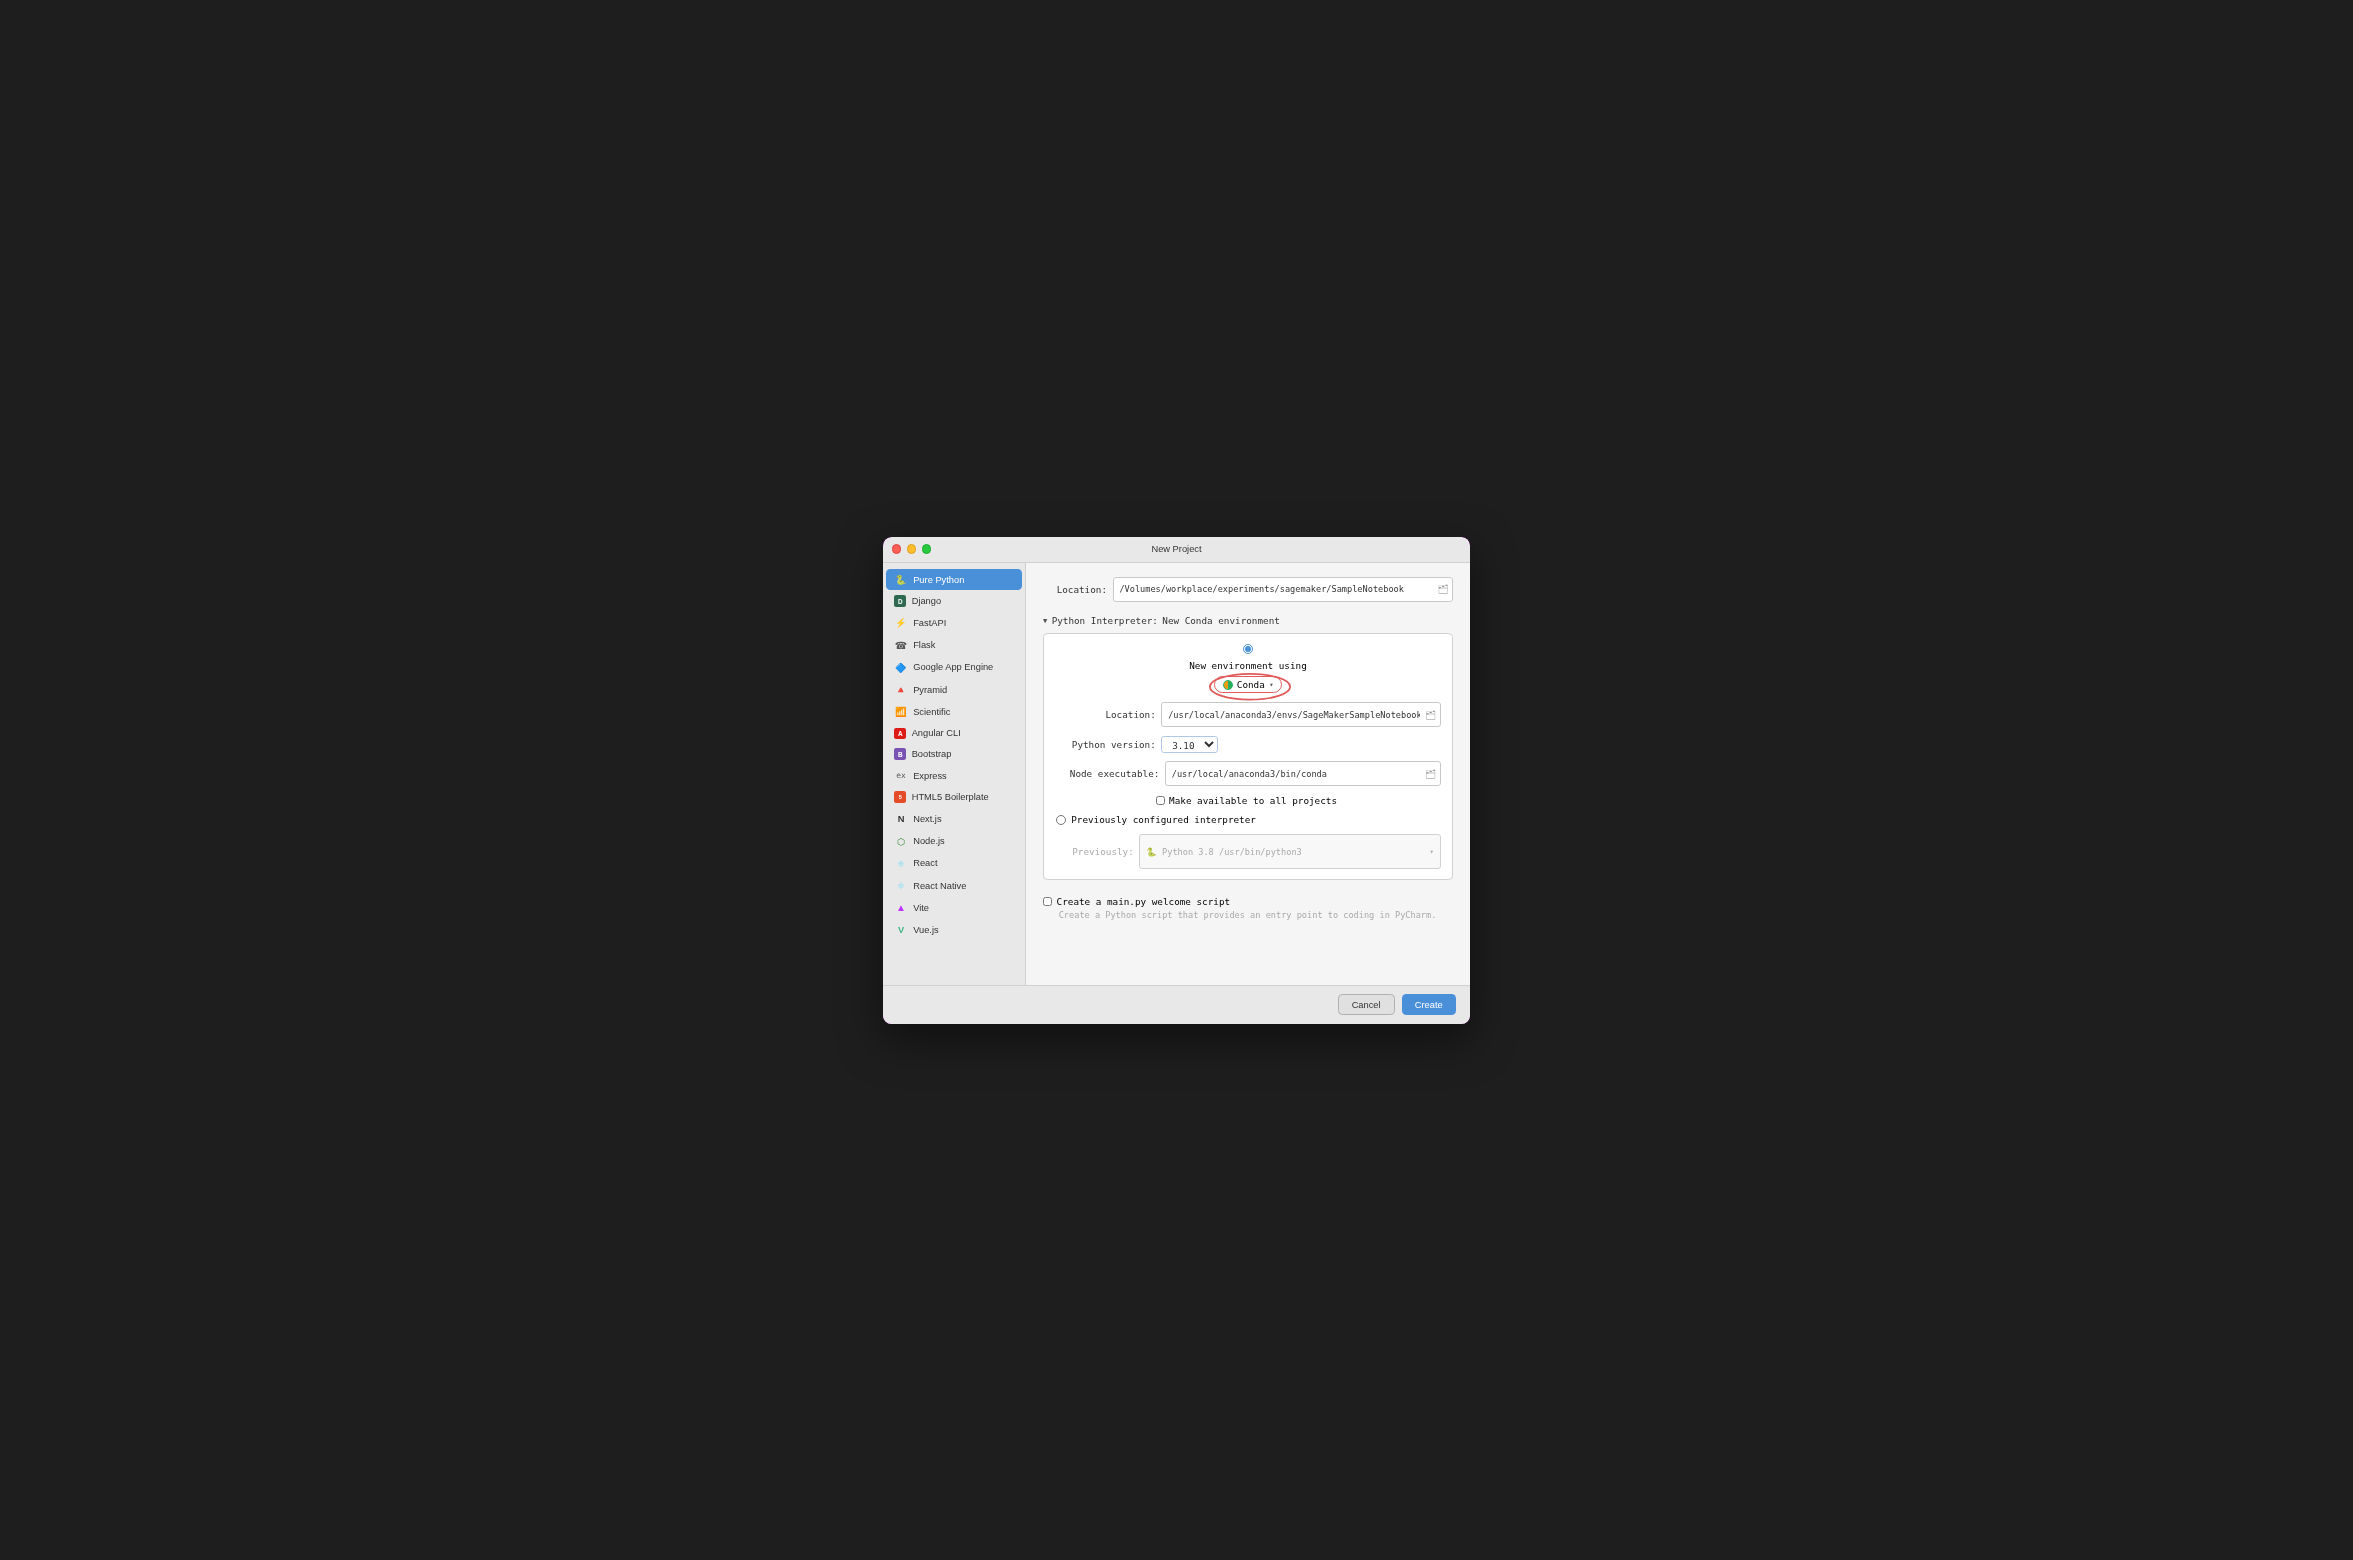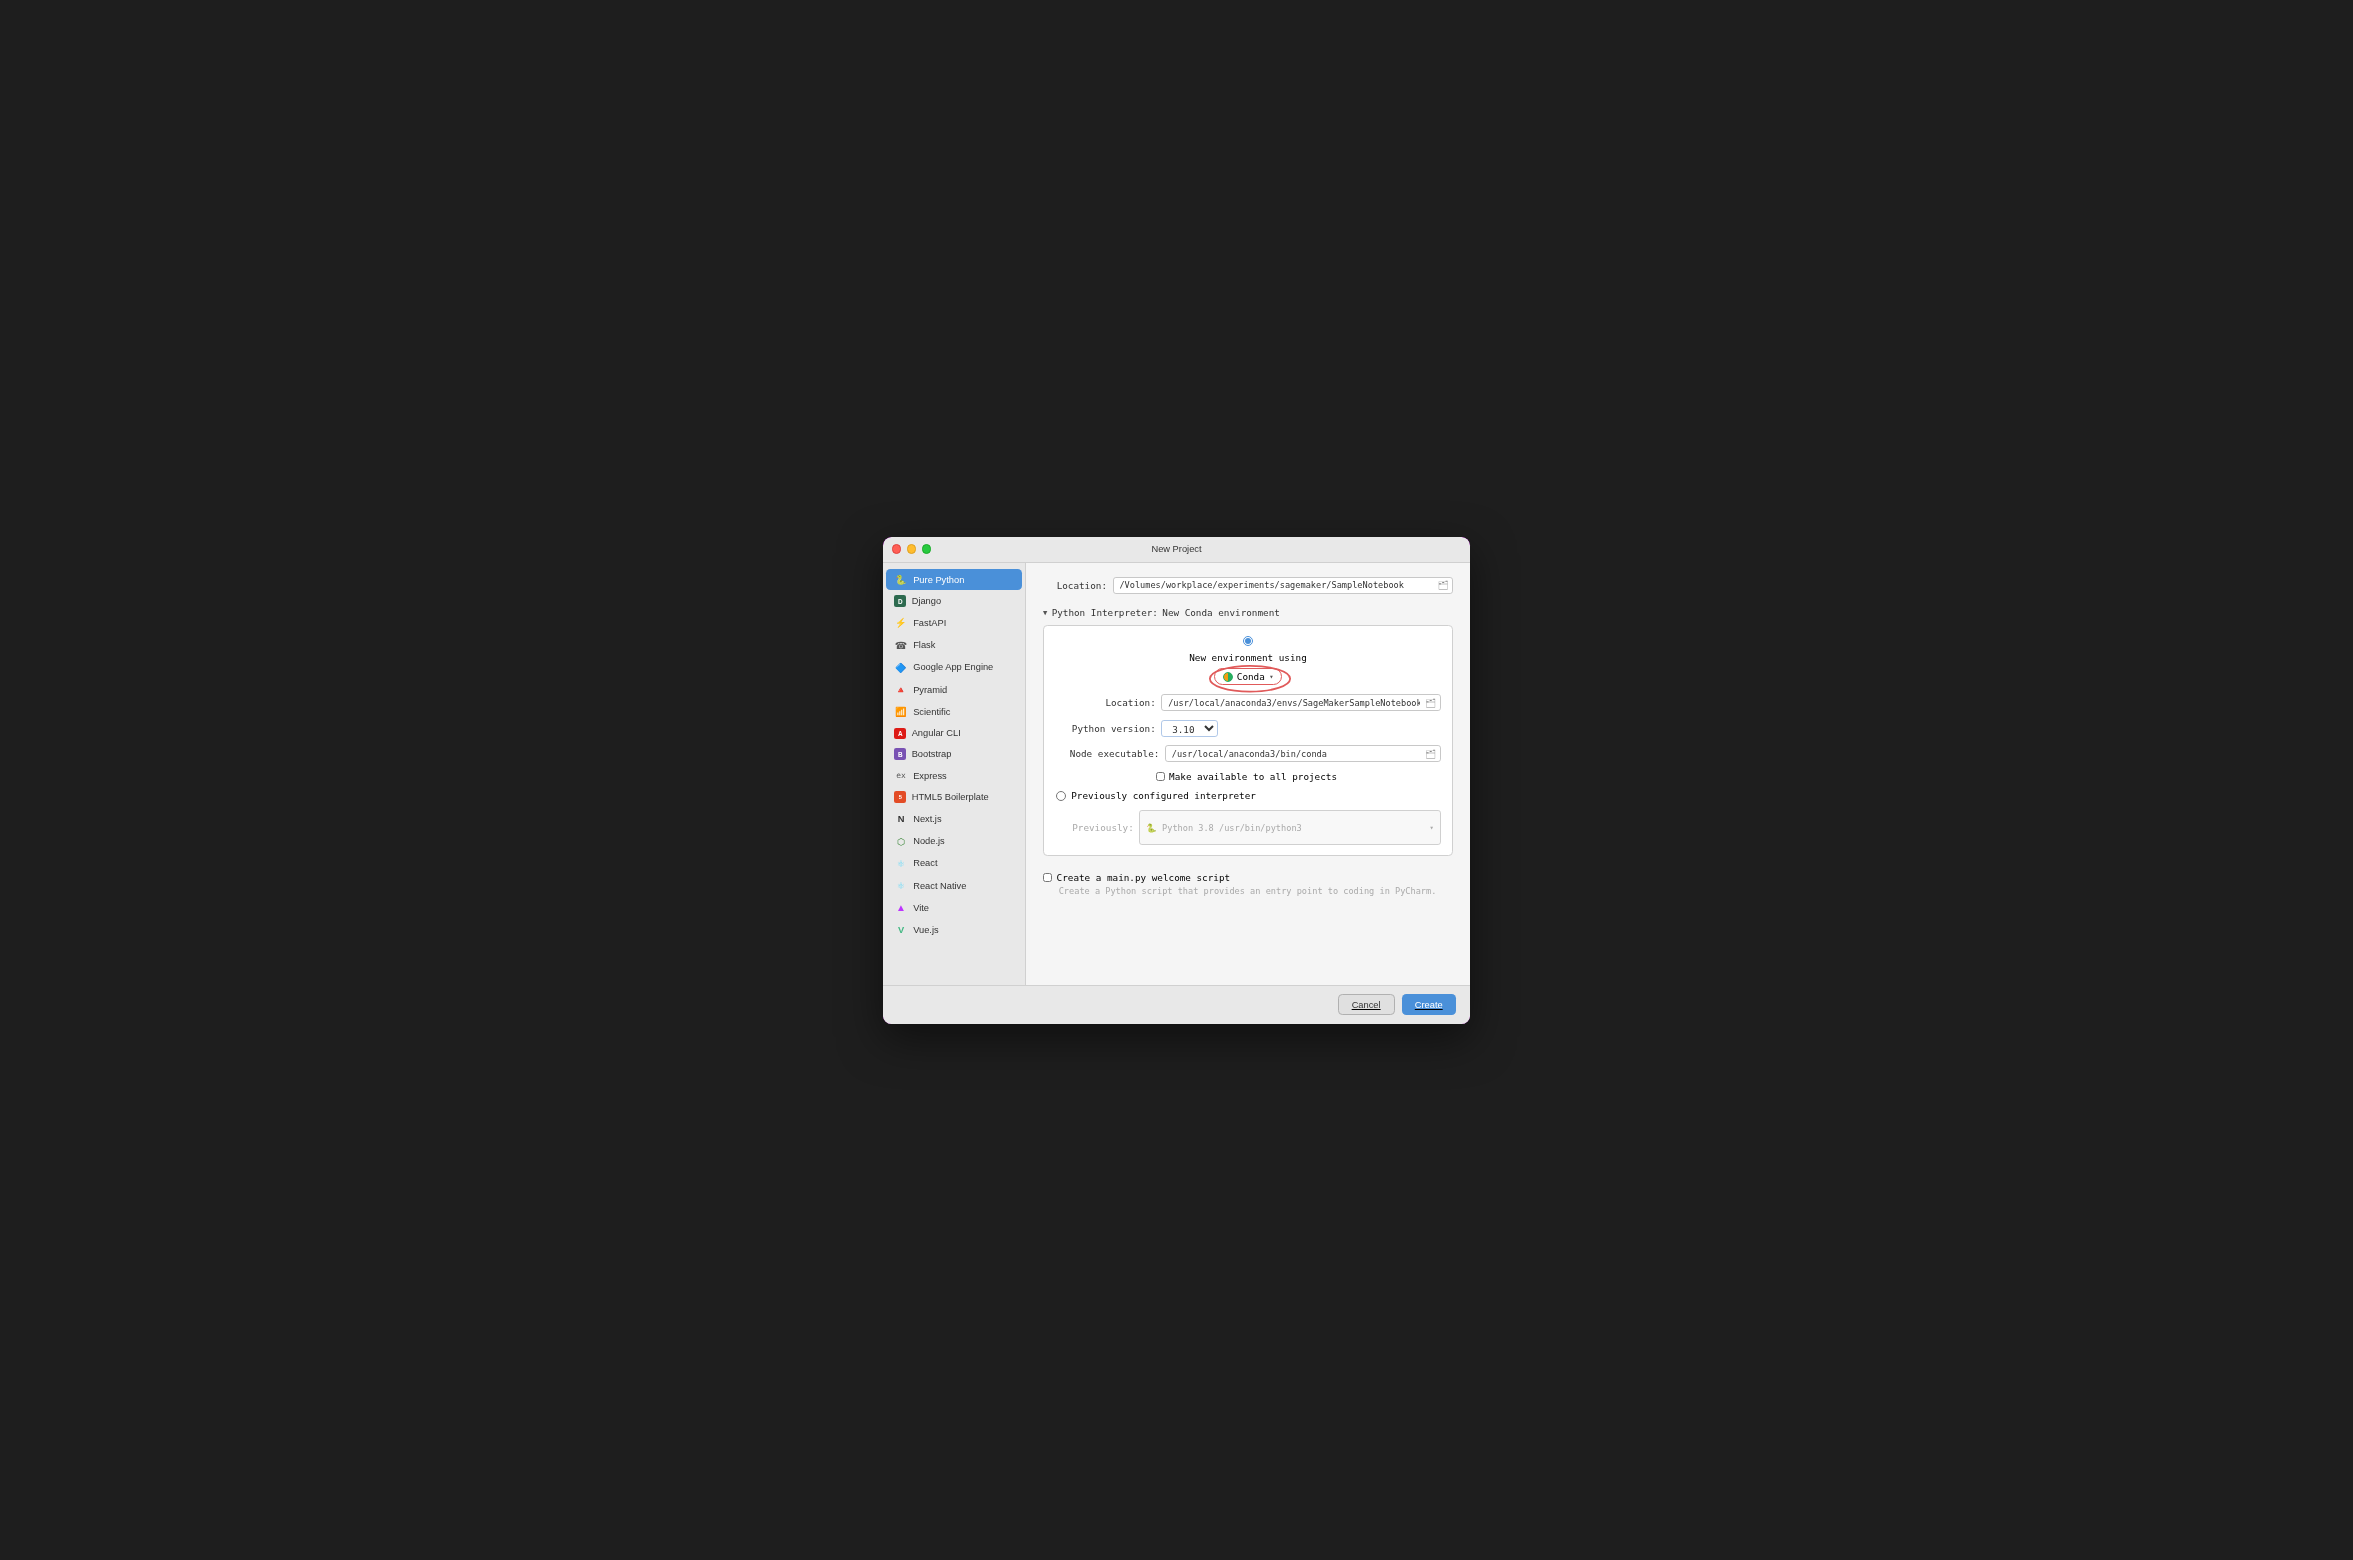--- a/index.html
+++ b/index.html
@@ -113,21 +113,21 @@
     .text-input {
       flex: 1;
       border: 0.7px solid #c8c8c8;
       border-radius: 2.9px;
       padding: 2.9px 5.7px;
       font-size: 8.6px;
       font-family: 'Menlo', 'Monaco', monospace;
       background: white;
       color: #333;
       outline: none;
-      height: 17px;
+      height: 25px;
     }
     .input-with-icon {
       display: flex;
       align-items: center;
       flex: 1;
       position: relative;
     }
     .input-with-icon .text-input {
       padding-right: 20px;
     }
@@ -288,21 +288,20 @@
       margin-top: 2.9px;
       padding-left: 15.7px;
     }
     .footer {
       background: #e8e8e8;
       padding: 8.6px 14.3px;
       display: flex;
       justify-content: flex-end;
       gap: 7.2px;
       border-top: 0.7px solid #d0d0d0;
-      text-decoration: underline;
     }
     .btn {
       padding: 4.3px 13px;
       border-radius: 4.3px;
       font-size: 9.3px;
       cursor: pointer;
       border: none;
       outline: none;
     }
     .btn-cancel {

